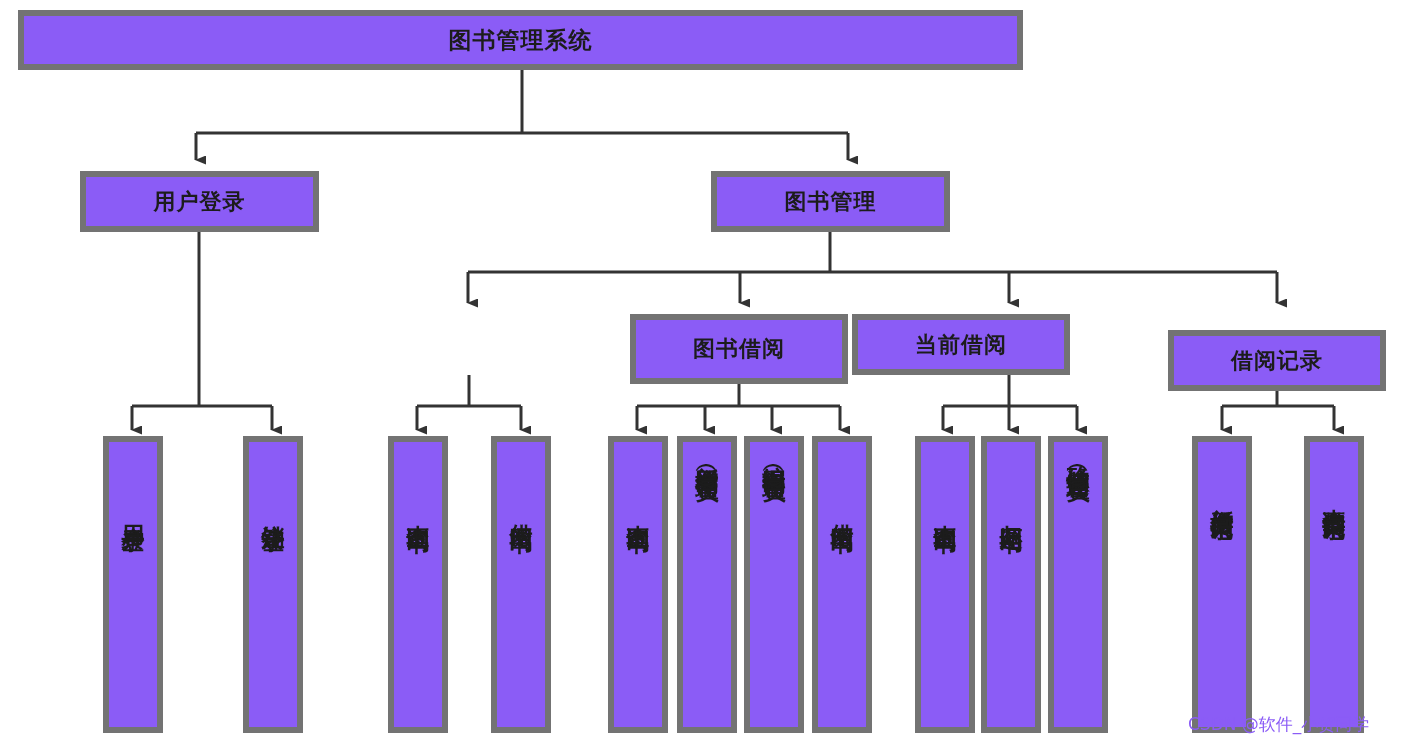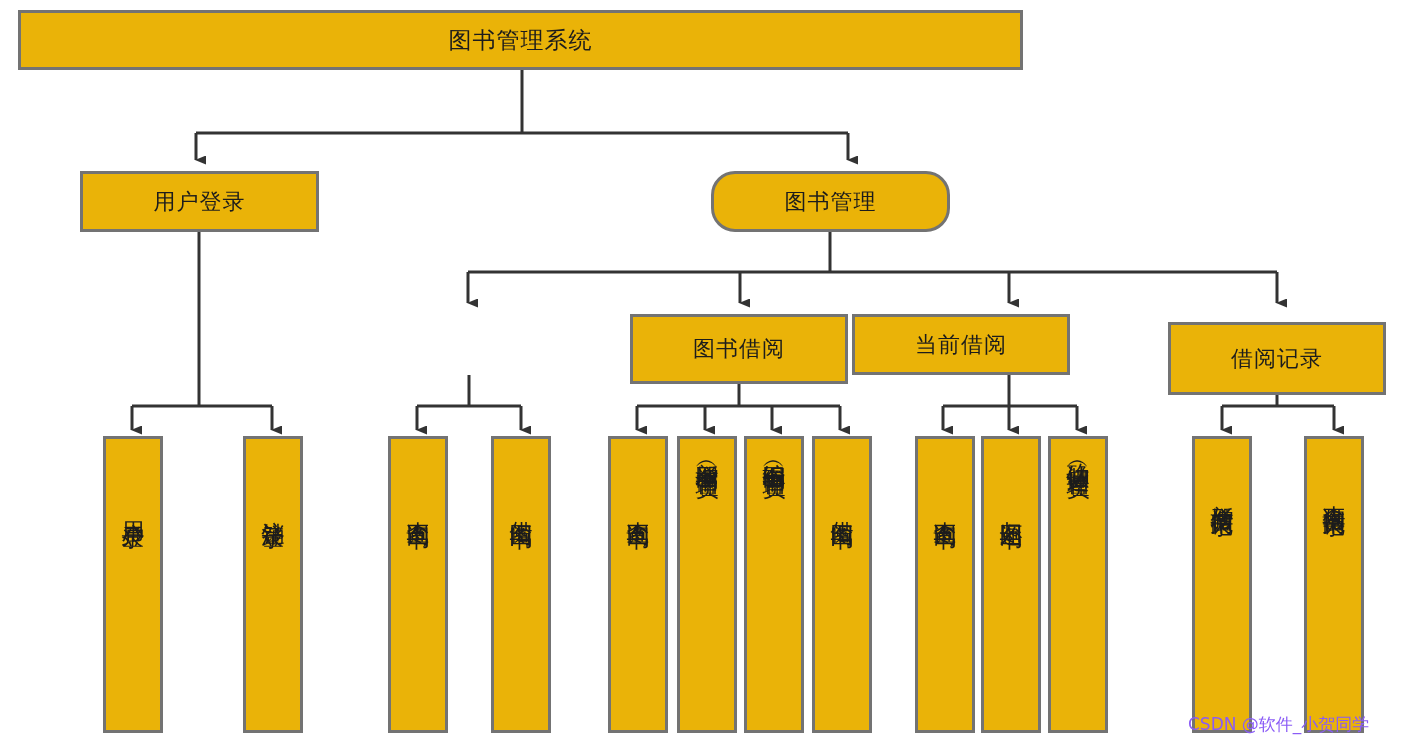--- a/index.html
+++ b/index.html
@@ -21,26 +21,27 @@
     position: absolute;
     left: 0;
     top: 0;
     width: 1405px;
     height: 747px;
     pointer-events: none;
   }
   .node {
     position: absolute;
     box-sizing: border-box;
-    background: #eab308;
-    border: 3px solid #737373;
+    background: #8b5cf6;
+    border: 6px solid #737373;
     display: flex;
     align-items: center;
     justify-content: center;
     z-index: 2;
+    font-weight: bold;
   }
   .node-h .label {
     font-size: 22px;
     color: #1c1c1c;
     letter-spacing: 1px;
     line-height: 1;
     white-space: nowrap;
   }
   .node-v {
     align-items: flex-start;
@@ -130,31 +131,31 @@
     </g>
   </svg>
 
   <div class="node node-h" id="root-node" style="left:18px; top:10px; width:1005px; height:60px;">
     <span class="label">图书管理系统</span>
   </div>
 
   <div class="node node-h" style="left:80px; top:171px; width:239px; height:61px;">
     <span class="label">用户登录</span>
   </div>
-  <div class="node node-h" style="left:711px; top:171px; width:239px; height:61px;border-radius:24px;">
+  <div class="node node-h" style="left:711px; top:171px; width:239px; height:61px;">
     <span class="label">图书管理</span>
   </div>
 
   <div class="node node-h" style="left:630px; top:314px; width:218px; height:70px;">
     <span class="label">图书借阅</span>
   </div>
   <div class="node node-h" style="left:852px; top:314px; width:218px; height:61px;">
     <span class="label">当前借阅</span>
   </div>
-  <div class="node node-h" style="left:1168px; top:322px; width:218px; height:73px;">
+  <div class="node node-h" style="left:1168px; top:330px; width:218px; height:61px;">
     <span class="label">借阅记录</span>
   </div>
 
   <div class="node node-v mid" style="left:103px; top:436px; width:60px; height:297px;">
     <span class="label">用户登录</span>
   </div>
   <div class="node node-v mid" style="left:243px; top:436px; width:60px; height:297px;">
     <span class="label">注销登录</span>
   </div>
 

